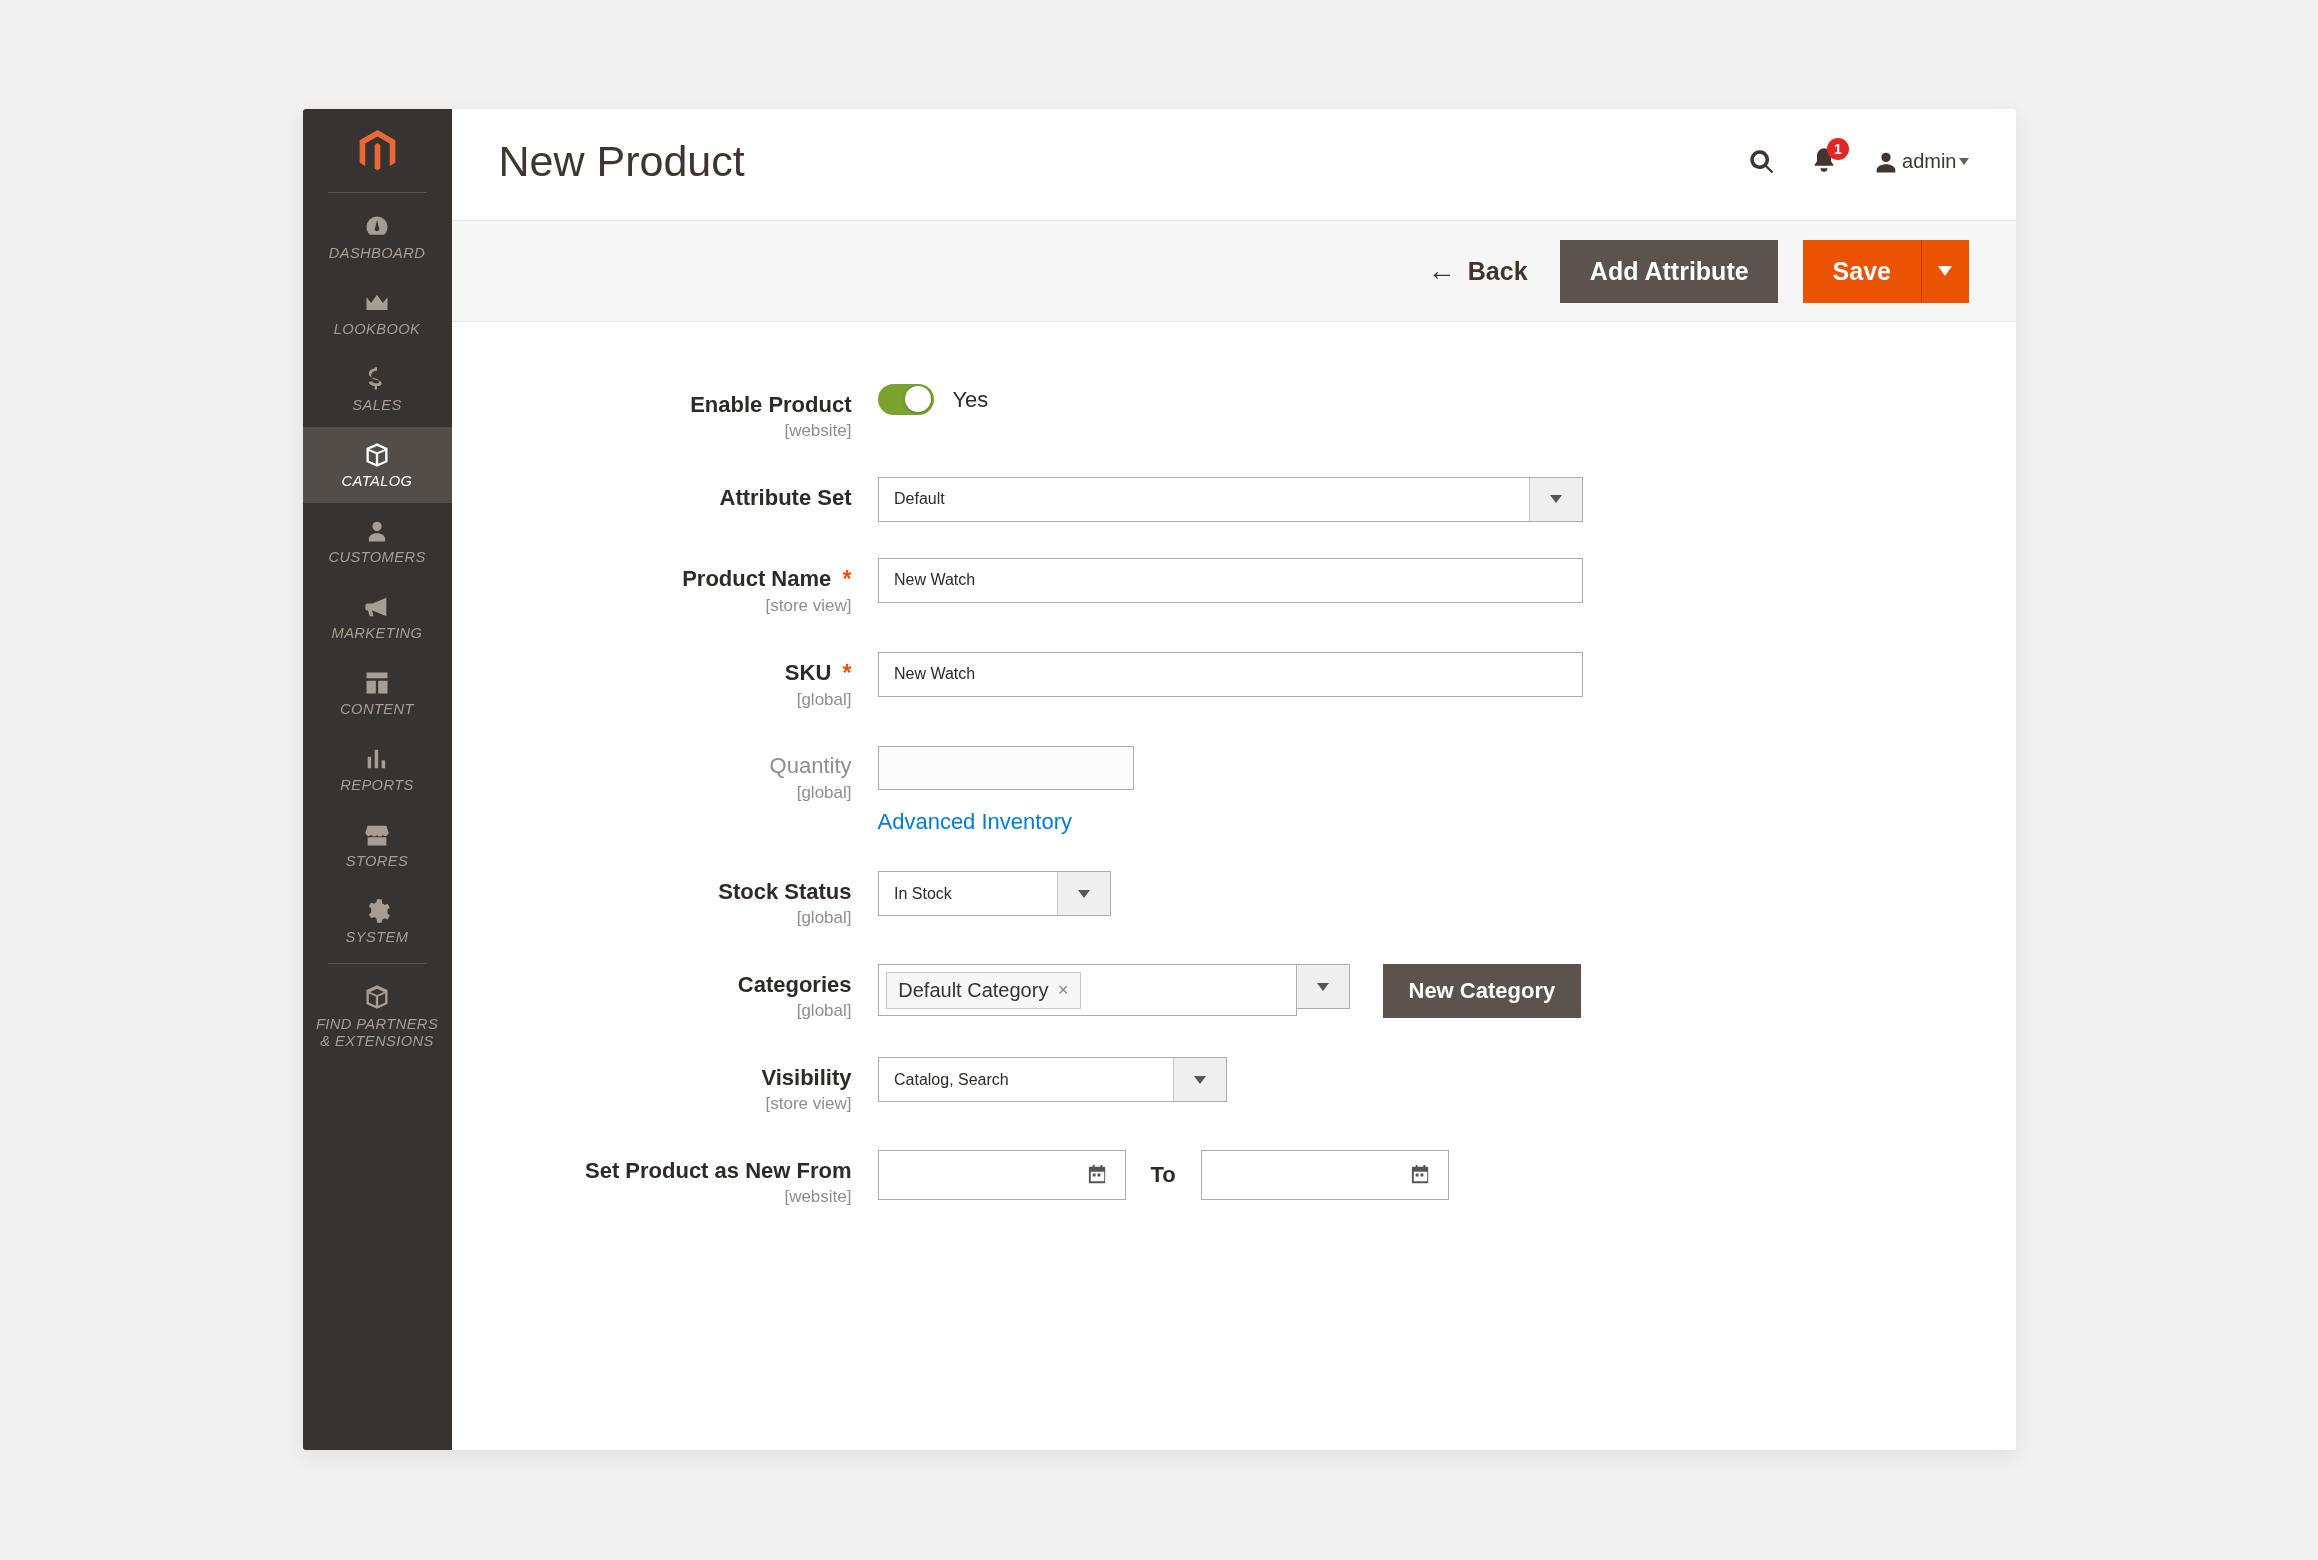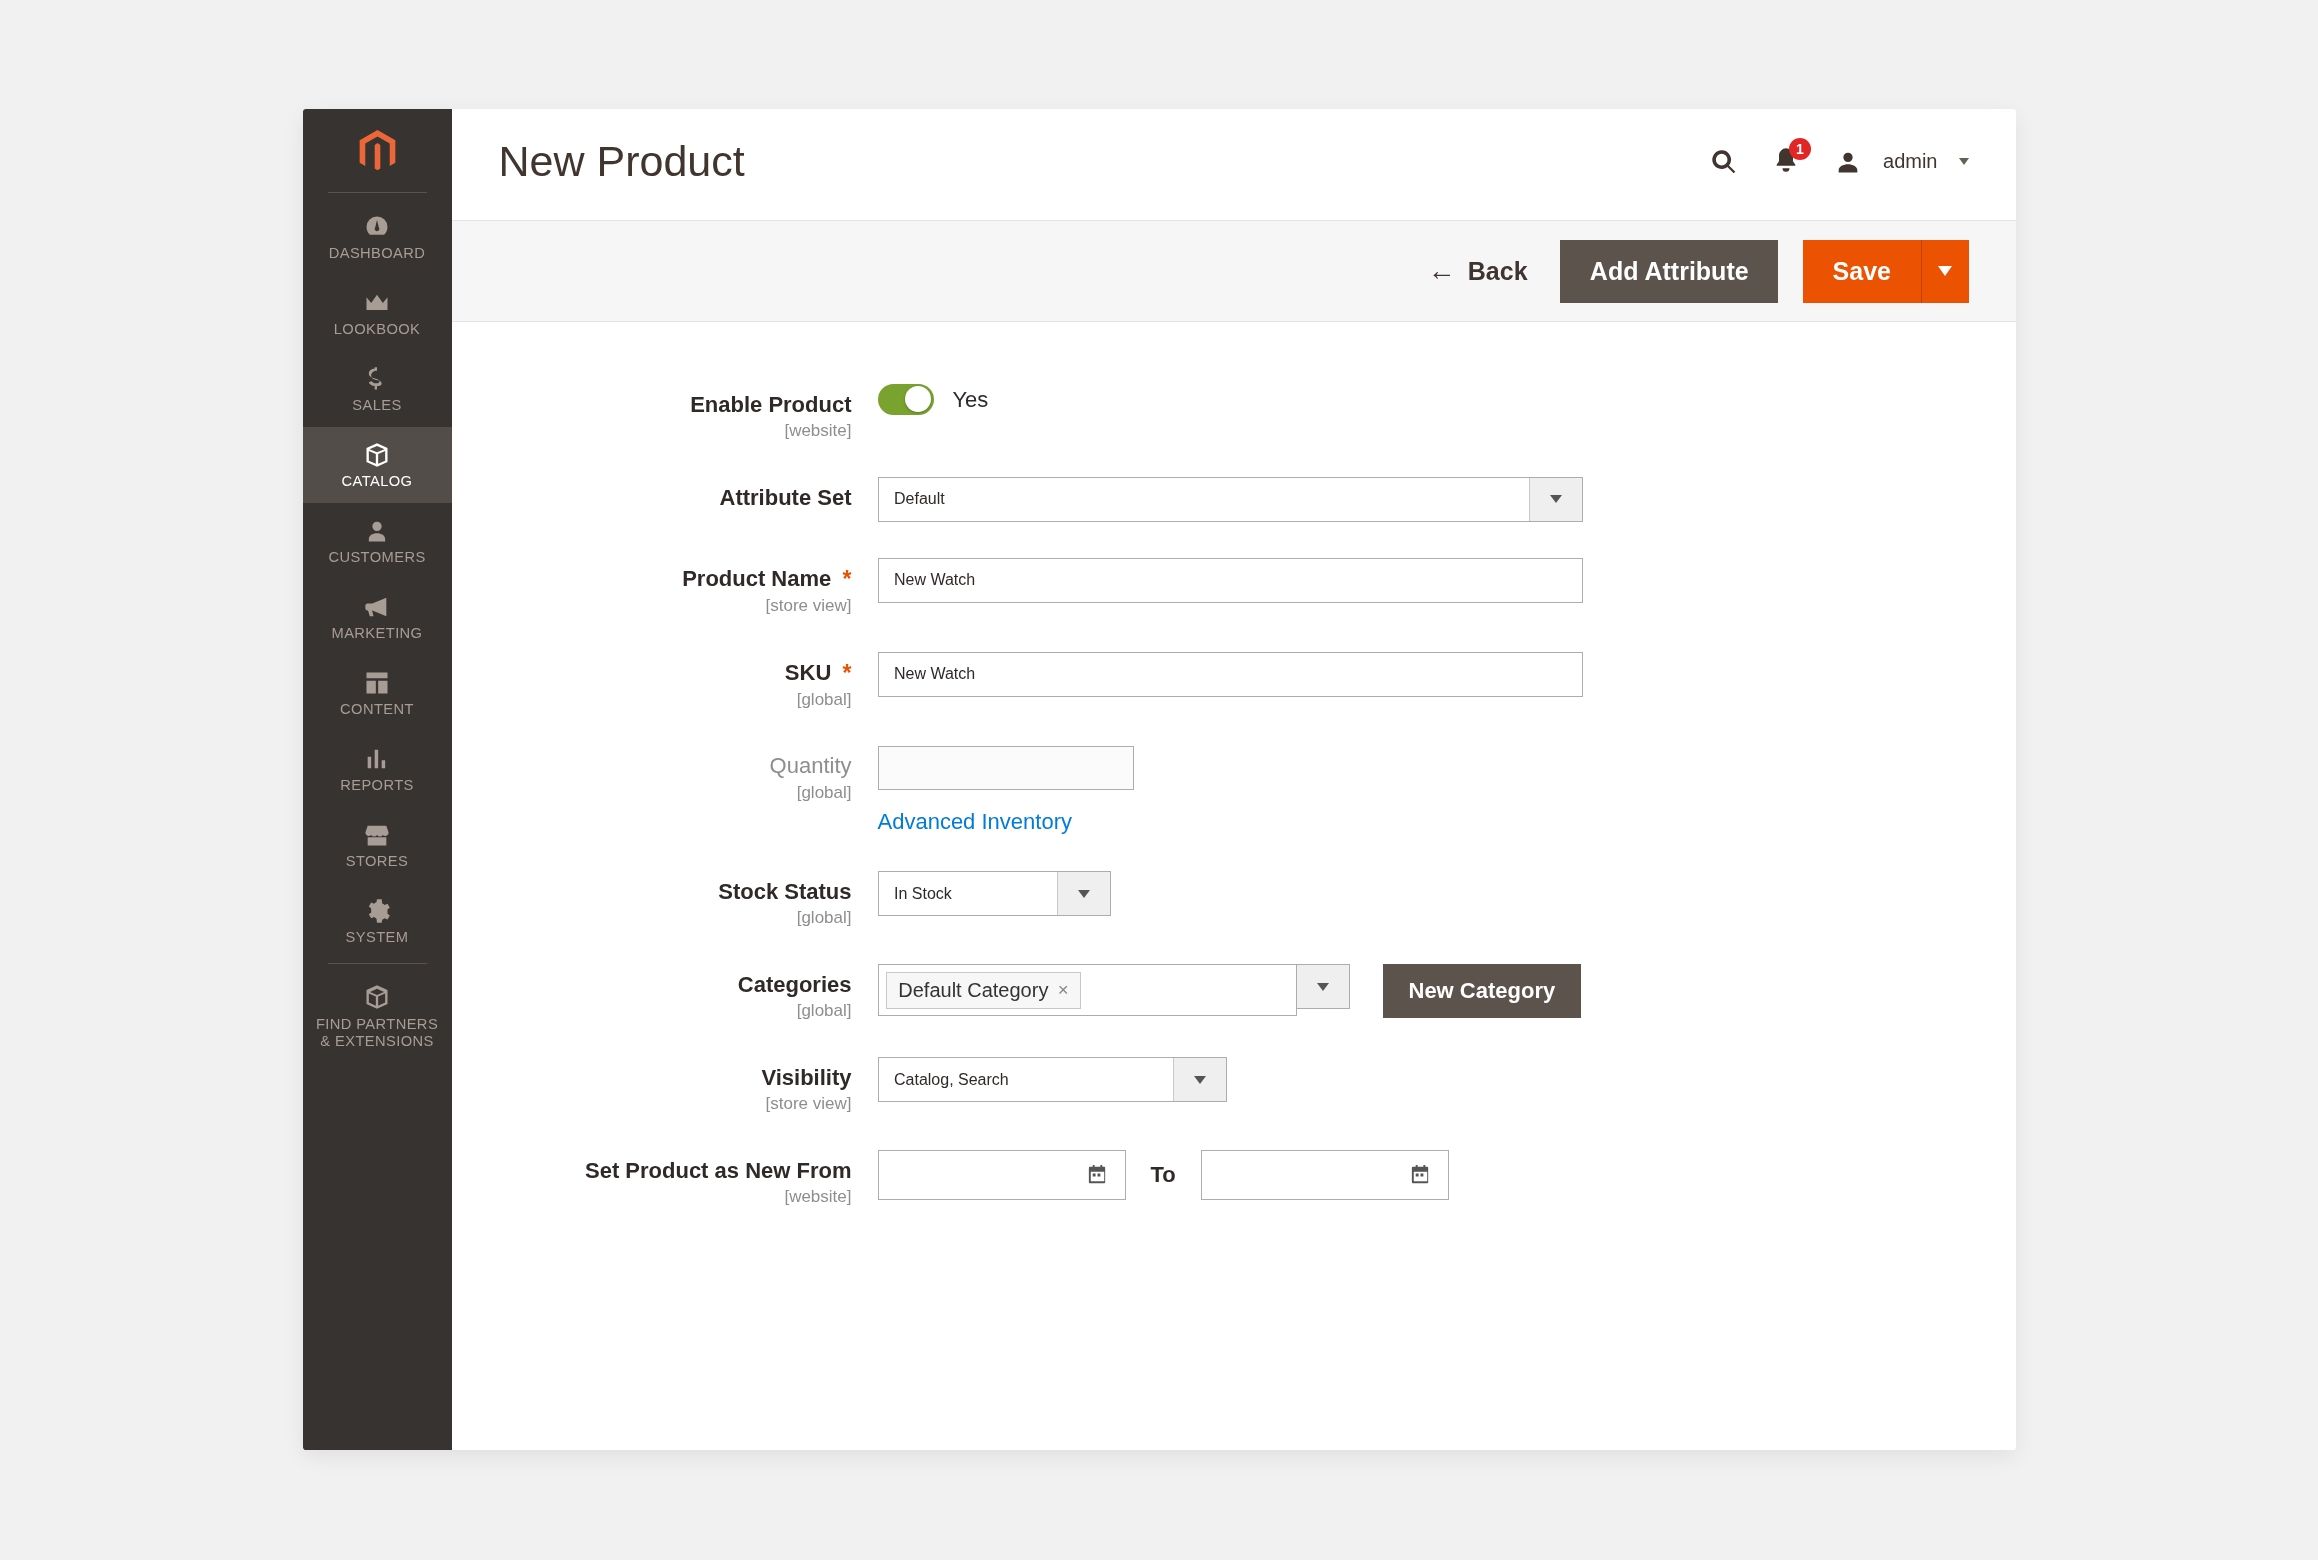--- a/index.html
+++ b/index.html
@@ -47,21 +47,21 @@
   color: #a79d95;
   font-size: 15.5px;
   letter-spacing: 0.4px;
   cursor: pointer;
   text-align: center;
   line-height: 1.15;
 }
 .sidebar-item.active { background: #524d49; color: #fff; }
 .sidebar-item .icon-slot { height: 28px; display:flex; align-items:center; justify-content:center; }
 .sidebar-item svg { width: 28px; height: 28px; fill: currentColor; }
-.sidebar-item span.label { font-size: 14.7px; }
+.sidebar-item span.label { font-size: 14.7px; font-style: italic; }
 .side-sep2 { border:none; border-top:0.8px solid #5a524c; margin:4.7px 25px; }
 
 
 .main {
   flex: 1;
   display: flex;
   flex-direction: column;
   overflow: hidden;
 }
 .header {
@@ -82,21 +82,21 @@
 }
 .hicon { width: 28px; height: 28px; fill:#41362f; cursor:pointer; }
 .bell-wrap { position: relative; cursor:pointer; }
 .badge {
   position:absolute; top:-7.8px; right:-11px;
   background:#e22626; color:#fff; font-size:14px; font-weight:700;
   width:22px; height:22px; border-radius:50%;
   display:flex; align-items:center; justify-content:center;
 }
 .user-btn {
-  display:flex; align-items:center; gap:21px; cursor:pointer;
+  display:flex; align-items:center; gap:2px; cursor:pointer;
   color:#41362f; font-size:20px;
 }
 .caret-sm {
   width:0; height:0; border-left:5.4px solid transparent;
   border-right:5.4px solid transparent; border-top:7px solid #676056;
 }
 
 
 .toolbar {
   background:#f6f6f6;

